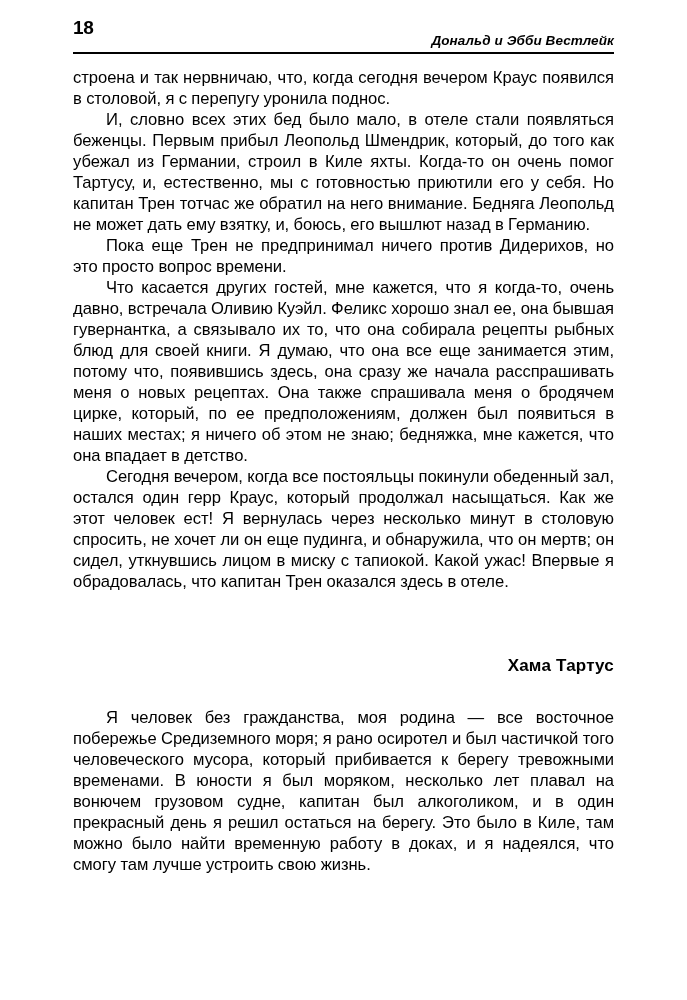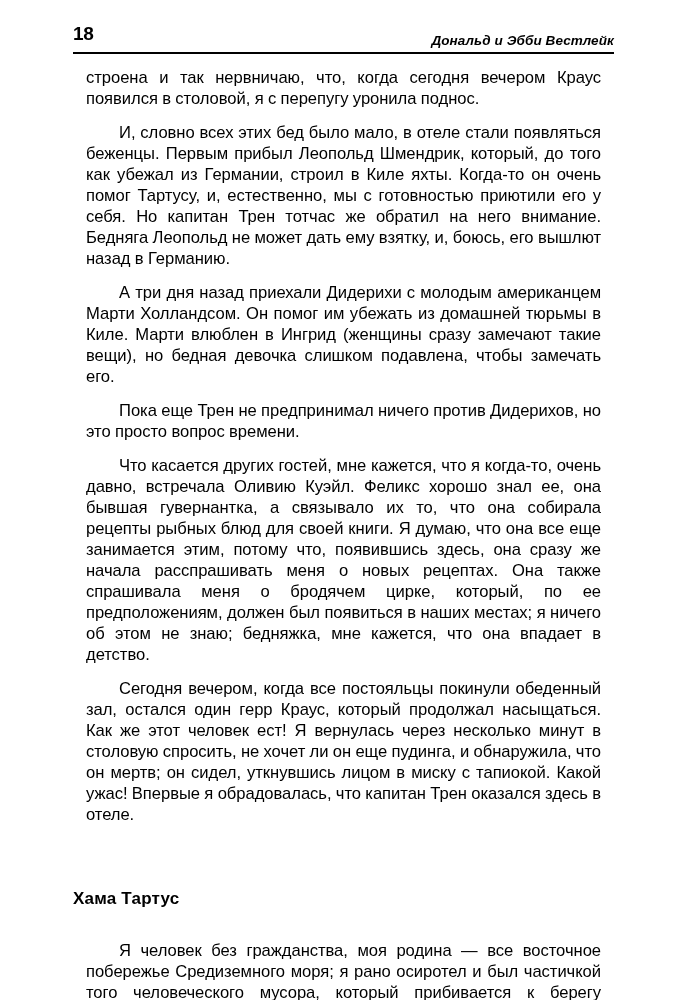--- a/index.html
+++ b/index.html
@@ -26,21 +26,21 @@
     left: 73px;
     top: 0;
     width: 541px;
   }
 
   
   .running-head {
     position: relative;
     height: 30px;
     display: flex;
-    align-items: center;
+    align-items: flex-start;
     justify-content: space-between;
     padding-top: 18px;
   }
   .folio {
     font-size: 19px;
     font-weight: bold;
     line-height: 1;
     letter-spacing: -0.2px;
   }
   .book-title {
@@ -63,31 +63,31 @@
   .body-text {
     margin-top: 13px;
     font-size: 16.6px;
     line-height: 21px;
     text-align: justify;
     text-justify: inter-word;
     letter-spacing: -0.05px;
     word-spacing: -0.2px;
   }
   .body-text p {
-    margin: 13px;
+    margin: 0;
     text-indent: 0;
     hyphens: manual;
   }
   .body-text p.indent {
     text-indent: 33px;
   }
 
   
   .section-heading {
-    text-align: left;
+    text-align: right;
     font-size: 17px;
     font-weight: bold;
     line-height: 21px;
     margin-top: 63px;
     margin-bottom: 0;
     letter-spacing: 0.2px;
   }
   .after-heading {
     margin-top: 31px;
   }
@@ -100,21 +100,20 @@
 
     <div class="running-head">
       <span class="folio">18</span>
       <span class="book-title">Дональд и Эбби Вестлейк</span>
     </div>
     <div class="head-rule"></div>
 
     <div class="body-text">
       <p>строена и так нервничаю, что, когда сегодня вечером Краус появился в столовой, я с перепугу уронила поднос.</p>
       <p class="indent">И, словно всех этих бед было мало, в отеле стали появляться беженцы. Первым прибыл Леопольд Шмендрик, который, до того как убежал из Германии, строил в Киле яхты. Когда-то он очень помог Тартусу, и, естественно, мы с готовностью приютили его у себя. Но капитан Трен тотчас же обратил на него внимание. Бедняга Леопольд не может дать ему взятку, и, боюсь, его вышлют назад в Германию.</p>
-      <p class="indent">А три дня назад приехали Дидерихи с молодым американцем Марти Холландсом. Он помог им убежать из домашней тюрьмы в Киле. Марти влюблен в Ингрид (женщины сразу замечают такие вещи), но бедная девочка слишком подавлена, чтобы замечать его.</p>
       <p class="indent">Пока еще Трен не предпринимал ничего против Дидерихов, но это просто вопрос времени.</p>
       <p class="indent">Что касается других гостей, мне кажется, что я когда-то, очень давно, встречала Оливию Куэйл. Феликс хорошо знал ее, она бывшая гувернантка, а связывало их то, что она собирала рецепты рыбных блюд для своей книги. Я думаю, что она все еще занимается этим, потому что, появившись здесь, она сразу же начала расспрашивать меня о новых рецептах. Она также спрашивала меня о бродячем цирке, который, по ее предположениям, должен был появиться в наших местах; я ничего об этом не знаю; бедняжка, мне кажется, что она впадает в детство.</p>
       <p class="indent">Сегодня вечером, когда все постояльцы покинули обеденный зал, остался один герр Краус, который продолжал насыщаться. Как же этот человек ест! Я вернулась через несколько минут в столовую спросить, не хочет ли он еще пудинга, и обнаружила, что он мертв; он сидел, уткнувшись лицом в миску с тапиокой. Какой ужас! Впервые я обрадовалась, что капитан Трен оказался здесь в отеле.</p>
     </div>
 
     <h2 class="section-heading">Хама Тартус</h2>
 
     <div class="body-text after-heading">
       <p class="indent">Я человек без гражданства, моя родина — все восточное побережье Средиземного моря; я рано осиротел и был частичкой того человеческого мусора, который прибивается к берегу тревожными временами. В юности я был моряком, несколько лет плавал на вонючем грузовом судне, капитан был алкоголиком, и в один прекрасный день я решил остаться на берегу. Это было в Киле, там можно было найти временную работу в доках, и я надеялся, что смогу там лучше устроить свою жизнь.</p>
     </div>

